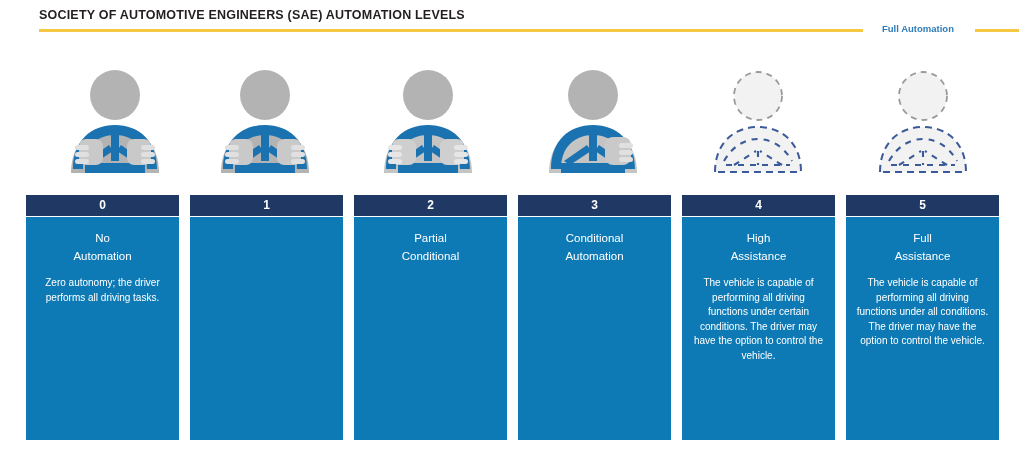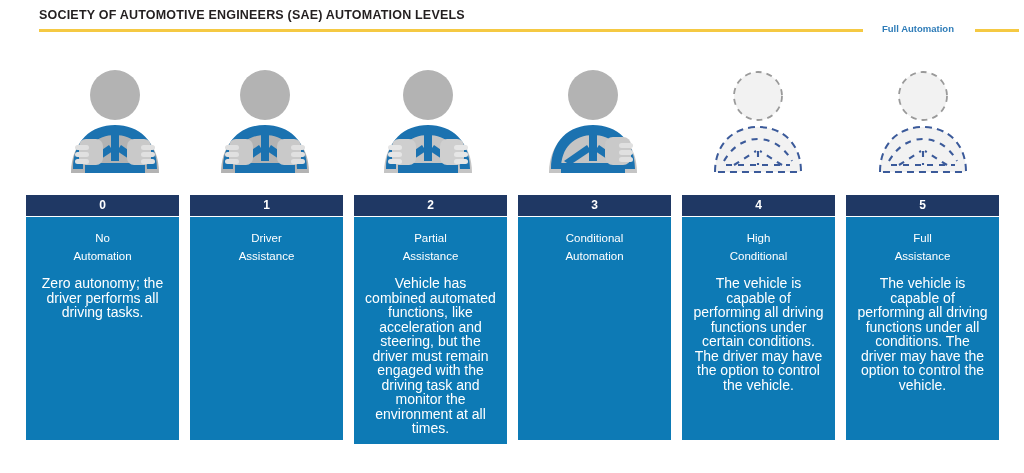--- a/index.html
+++ b/index.html
@@ -60,21 +60,21 @@
     padding:12px 10px 8px 10px;
     box-sizing:border-box;
     text-align:center;
   }
   .card-title{
     color:#ffffff;font-weight:normal;font-size:11.5px;
     line-height:18px;margin-bottom:11px;
     white-space:pre-line;
   }
   .card-desc{
-    color:#ffffff;font-size:14px;line-height:14.5px;
+    color:#ffffff;font-size:10px;line-height:14.5px;
     font-weight:normal;
   }
 </style>
 </head>
 <body>
 
 <div class="header">
   <div class="header-title">SOCIETY OF AUTOMOTIVE ENGINEERS (SAE) AUTOMATION LEVELS</div>
   <div class="rule-wrap">
     <div class="rule-left" style="width:824px;"></div>
@@ -211,47 +211,44 @@
     <div class="card-body">
       <div class="card-title">No
 Automation</div>
       <div class="card-desc">Zero autonomy; the driver performs all driving tasks.</div>
     </div>
   </div>
 
   <div class="card" style="left:190px;">
     <div class="card-num">1</div>
     <div class="card-body">
-      <div class="card-title">Driver
-Assistance</div>
     </div>
   </div>
 
   <div class="card" style="left:354px;">
     <div class="card-num">2</div>
     <div class="card-body">
       <div class="card-title">Partial
-Assistance</div>
-      <div class="card-desc">Vehicle has combined automated functions, like acceleration and steering, but the driver must remain engaged with the driving task and monitor the environment at all times.</div>
+Conditional</div>
     </div>
   </div>
 
   <div class="card" style="left:518px;">
     <div class="card-num">3</div>
     <div class="card-body">
       <div class="card-title">Conditional
 Automation</div>
     </div>
   </div>
 
   <div class="card" style="left:682px;">
     <div class="card-num">4</div>
     <div class="card-body">
       <div class="card-title">High
-Conditional</div>
+Assistance</div>
       <div class="card-desc">The vehicle is capable of performing all driving functions under certain conditions. The driver may have the option to control the vehicle.</div>
     </div>
   </div>
 
   <div class="card" style="left:846px;">
     <div class="card-num">5</div>
     <div class="card-body">
       <div class="card-title">Full
 Assistance</div>
       <div class="card-desc">The vehicle is capable of performing all driving functions under all conditions. The driver may have the option to control the vehicle.</div>

